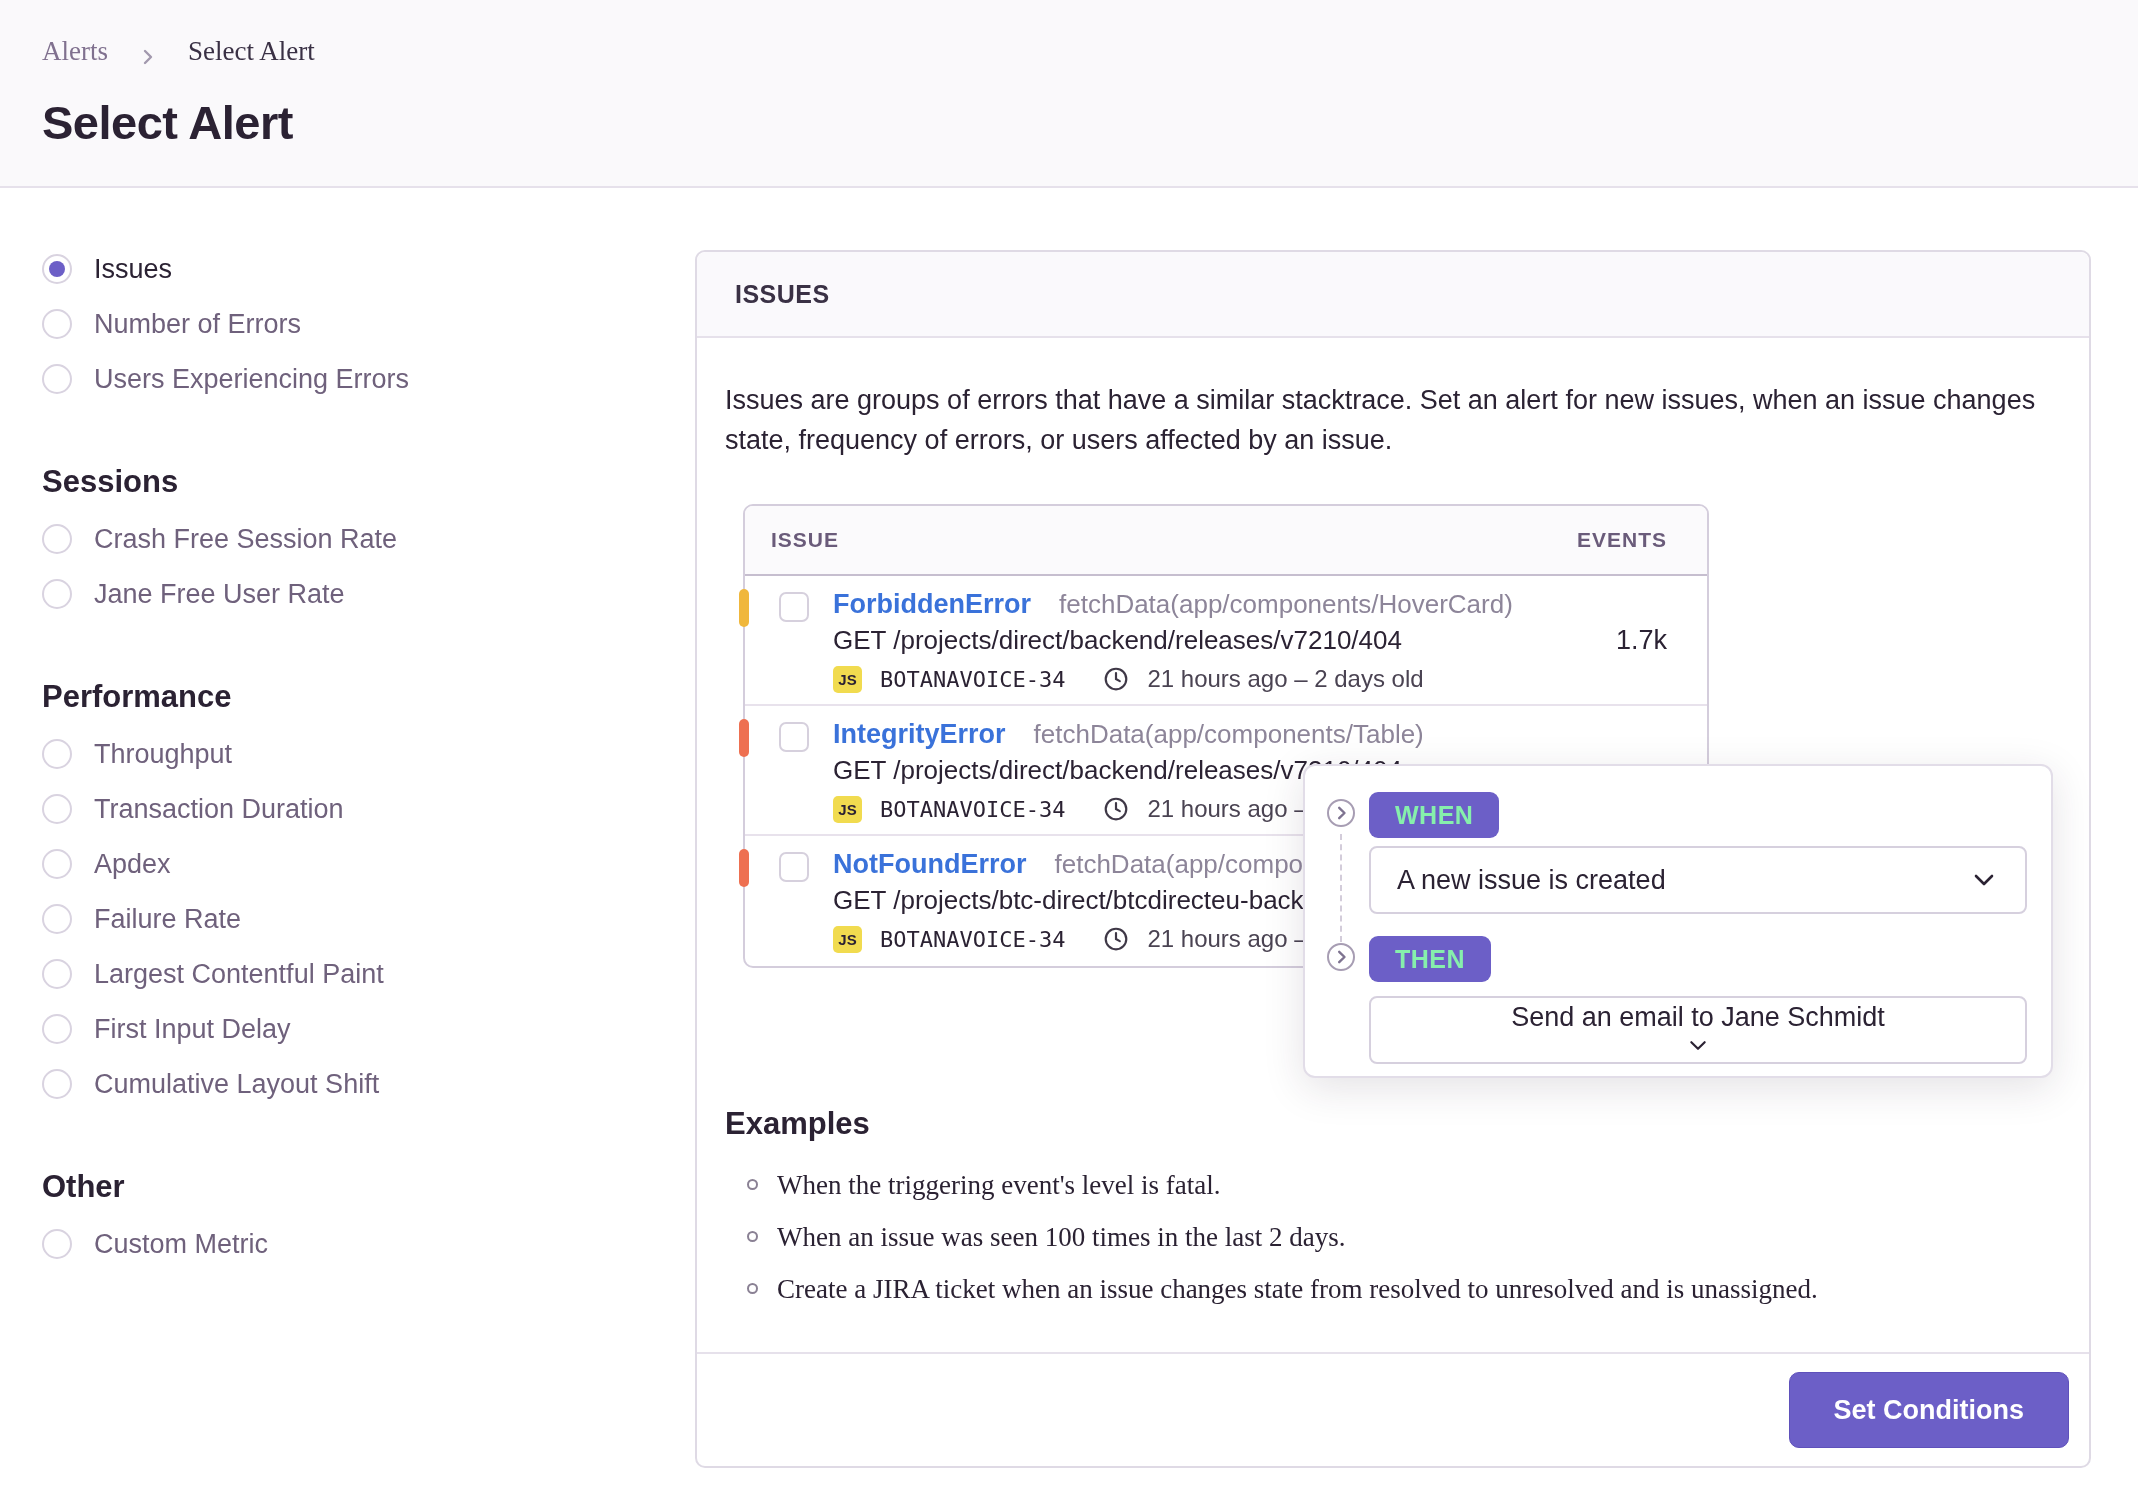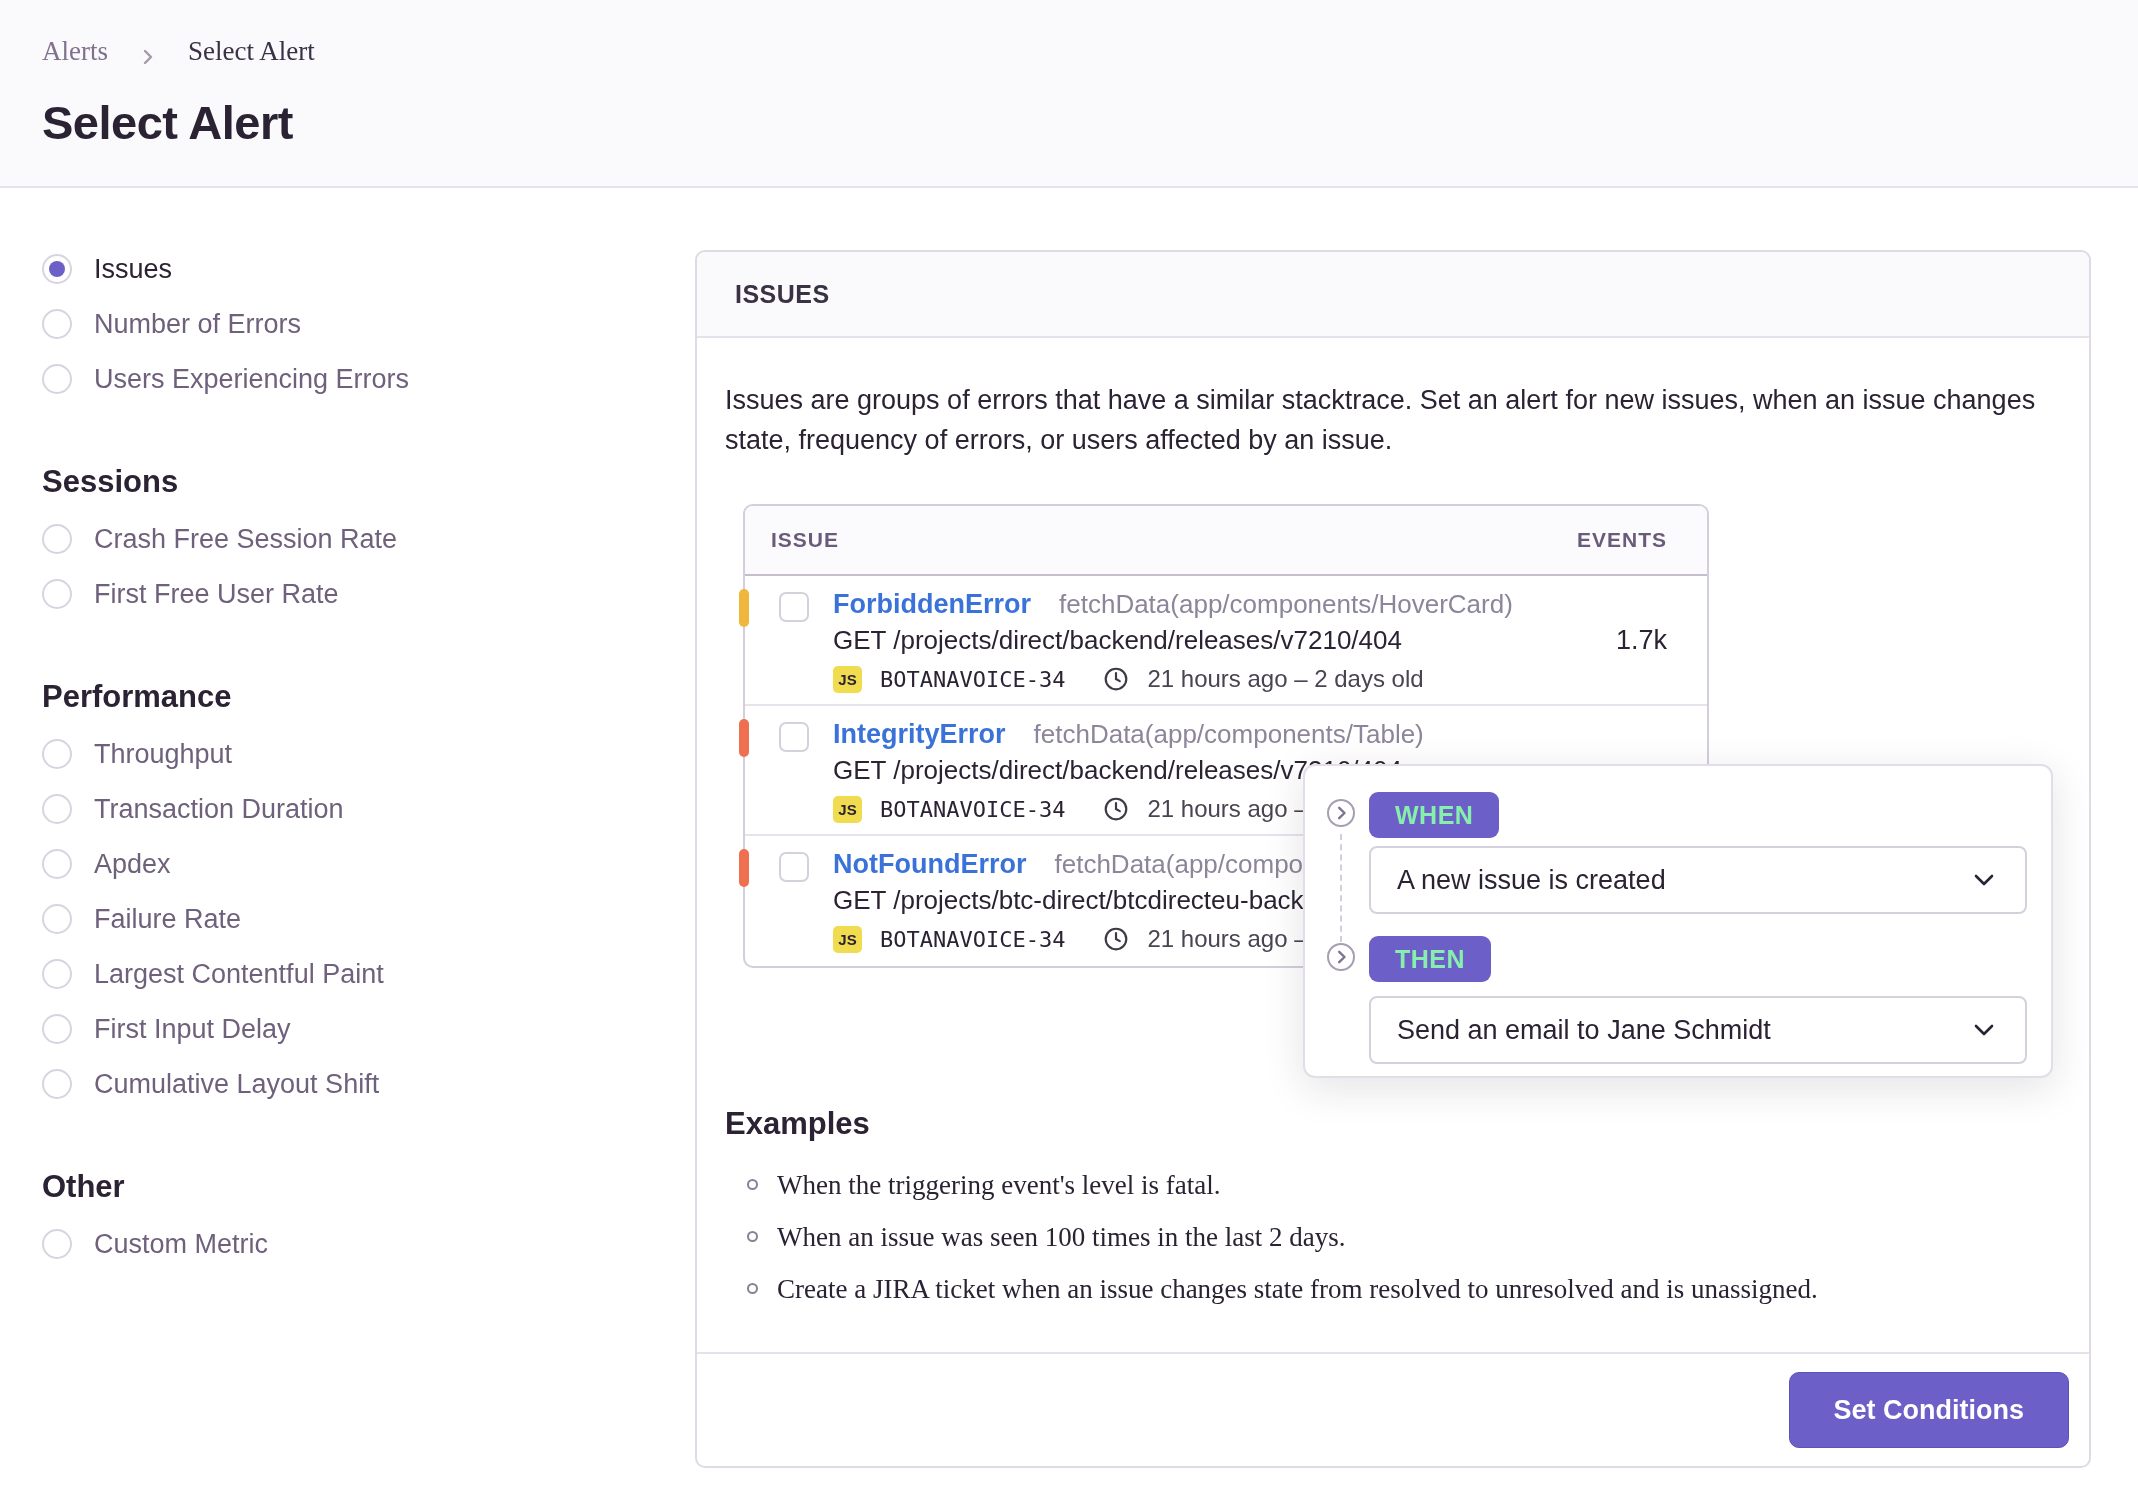--- a/index.html
+++ b/index.html
@@ -82,21 +82,21 @@
   .connector { position:absolute; left:35px; top:68px; height:108px; width:0;
     border-left:2px dashed #D3CCDA; }
   .step-icon { position:absolute; left:21px; }
   .step-icon.s1 { top:32px; } .step-icon.s2 { top:176px; }
   .ov-badge { position:absolute; left:64px; background:#6C5FC7; color:#86efac; font-size:25px;
     font-weight:600; letter-spacing:0.5px; height:46px; line-height:46px; padding:0 26px; border-radius:9px; }
   .ov-badge.b1 { top:26px; } .ov-badge.b2 { top:170px; }
   .ov-select { position:absolute; left:64px; right:24px; height:68px; border:2px solid #D6D0DE;
     border-radius:8px; background:#fff; display:flex; align-items:center; justify-content:space-between;
     padding:4px 26px; font-size:27px; color:#2B2233; cursor:pointer; }
-  .ov-select.v1 { top:80px; } .ov-select.v2 { top:230px; }
+  .ov-select.v1 { top:80px; } .ov-select.v2 { top:230px;flex-direction:column; }
 </style>
 </head>
 <body>
 
 <header class="page-header">
   <nav class="breadcrumb">
     <a class="crumb-link">Alerts</a>
     <svg width="20" height="20" viewBox="0 0 20 20">
         <path d="M7 4l6 6-6 6" fill="none" stroke="#A299AE" stroke-width="2.4" stroke-linecap="round" stroke-linejoin="round"></path>
       </svg>
@@ -126,21 +126,21 @@
     </div>
 
     <div class="side-section">
       <h2 class="side-heading">Sessions</h2>
       <label class="radio-row">
         <span class="radio"></span>
         <span class="radio-label">Crash Free Session Rate</span>
       </label>
       <label class="radio-row">
         <span class="radio"></span>
-        <span class="radio-label">First Free User Rate</span>
+        <span class="radio-label">Jane Free User Rate</span>
       </label>
     </div>
 
     <div class="side-section">
       <h2 class="side-heading">Performance</h2>
       <label class="radio-row">
         <span class="radio"></span>
         <span class="radio-label">Throughput</span>
       </label>
       <label class="radio-row">

